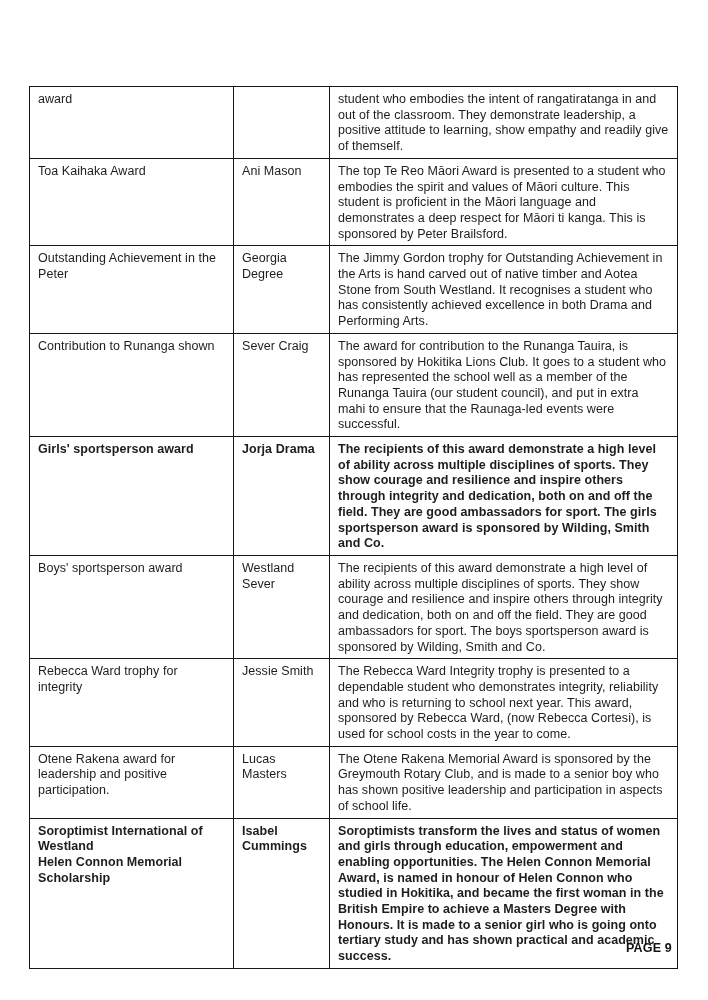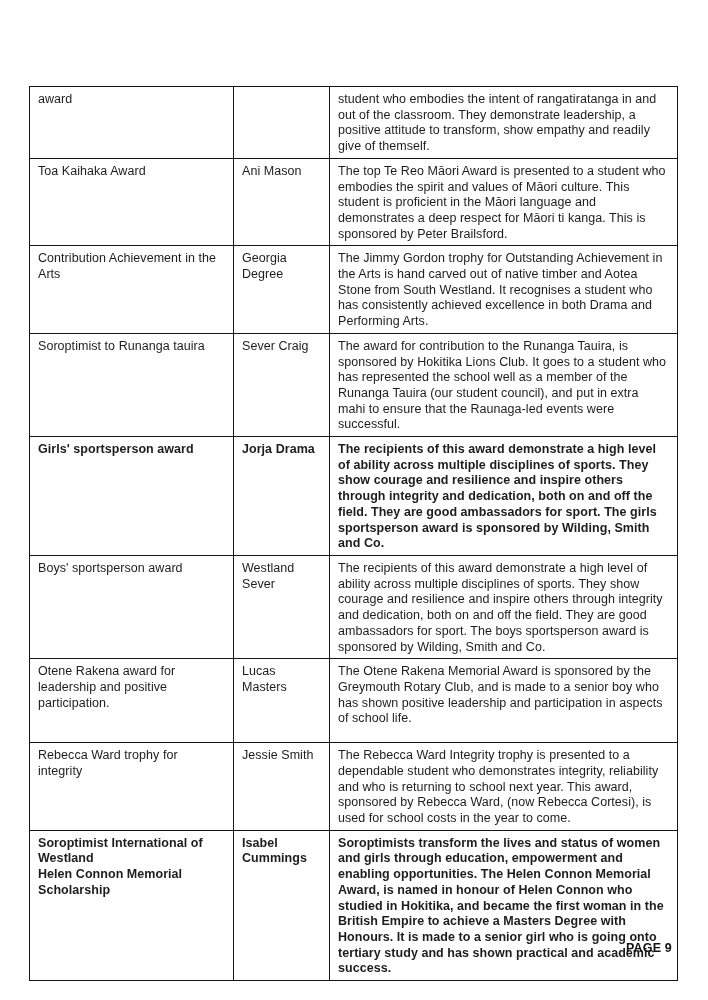--- a/index.html
+++ b/index.html
@@ -67,63 +67,63 @@
   <table class="awards">
     <colgroup>
       <col class="c-award">
       <col class="c-recipient">
       <col class="c-description">
     </colgroup>
     <tbody id="awards-tbody">
   <tr>
     <td class="col-award">award</td>
     <td class="col-recipient"></td>
-    <td class="col-description">student who embodies the intent of rangatiratanga in and out of the classroom. They demonstrate leadership, a positive attitude to transform, show empathy and readily give of themself.</td>
+    <td class="col-description">student who embodies the intent of rangatiratanga in and out of the classroom. They demonstrate leadership, a positive attitude to learning, show empathy and readily give of themself.</td>
   </tr>
 
   <tr>
     <td class="col-award">Toa Kaihaka Award</td>
     <td class="col-recipient">Ani Mason</td>
     <td class="col-description">The top Te Reo Māori Award is presented to a student who embodies the spirit and values of Māori culture. This student is proficient in the Māori language and demonstrates a deep respect for Māori ti kanga. This is sponsored by Peter Brailsford.</td>
   </tr>
 
   <tr>
-    <td class="col-award">Contribution Achievement in the Arts</td>
+    <td class="col-award">Outstanding Achievement in the Peter</td>
     <td class="col-recipient">Georgia Degree</td>
     <td class="col-description">The Jimmy Gordon trophy for Outstanding Achievement in the Arts is hand carved out of native timber and Aotea Stone from South Westland. It recognises a student who has consistently achieved excellence in both Drama and Performing Arts.</td>
   </tr>
 
   <tr>
-    <td class="col-award">Soroptimist to Runanga tauira</td>
+    <td class="col-award">Contribution to Runanga shown</td>
     <td class="col-recipient">Sever Craig</td>
     <td class="col-description">The award for contribution to the Runanga Tauira, is sponsored by Hokitika Lions Club. It goes to a student who has represented the school well as a member of the Runanga Tauira (our student council), and put in extra mahi to ensure that the Raunaga-led events were successful.</td>
   </tr>
 
   <tr>
     <td class="col-award">Girls' sportsperson award</td>
     <td class="col-recipient">Jorja Drama</td>
     <td class="col-description">The recipients of this award demonstrate a high level of ability across multiple disciplines of sports. They show courage and resilience and inspire others through integrity and dedication, both on and off the field. They are good ambassadors for sport. The girls sportsperson award is sponsored by Wilding, Smith and Co.</td>
   </tr>
 
   <tr>
     <td class="col-award">Boys' sportsperson award</td>
     <td class="col-recipient">Westland Sever</td>
     <td class="col-description">The recipients of this award demonstrate a high level of ability across multiple disciplines of sports. They show courage and resilience and inspire others through integrity and dedication, both on and off the field. They are good ambassadors for sport. The boys sportsperson award is sponsored by Wilding, Smith and Co.</td>
   </tr>
 
   <tr>
+    <td class="col-award">Rebecca Ward trophy for integrity</td>
+    <td class="col-recipient">Jessie Smith</td>
+    <td class="col-description">The Rebecca Ward Integrity trophy is presented to a dependable student who demonstrates integrity, reliability and who is returning to school next year. This award, sponsored by Rebecca Ward, (now Rebecca Cortesi), is used for school costs in the year to come.</td>
+  </tr>
+
+  <tr>
     <td class="col-award">Otene Rakena award for leadership and positive participation.</td>
     <td class="col-recipient">Lucas Masters</td>
     <td class="col-description">The Otene Rakena Memorial Award is sponsored by the Greymouth Rotary Club, and is made to a senior boy who has shown positive leadership and participation in aspects of school life.</td>
-  </tr>
-
-  <tr>
-    <td class="col-award">Rebecca Ward trophy for integrity</td>
-    <td class="col-recipient">Jessie Smith</td>
-    <td class="col-description">The Rebecca Ward Integrity trophy is presented to a dependable student who demonstrates integrity, reliability and who is returning to school next year. This award, sponsored by Rebecca Ward, (now Rebecca Cortesi), is used for school costs in the year to come.</td>
   </tr>
 
   <tr>
     <td class="col-award">Soroptimist International of Westland
 Helen Connon Memorial Scholarship</td>
     <td class="col-recipient">Isabel Cummings</td>
     <td class="col-description">Soroptimists transform the lives and status of women and girls through education, empowerment and enabling opportunities. The Helen Connon Memorial Award, is named in honour of Helen Connon who studied in Hokitika, and became the first woman in the British Empire to achieve a Masters Degree with Honours. It is made to a senior girl who is going onto tertiary study and has shown practical and academic success.</td>
   </tr>
 </tbody>
   </table>

